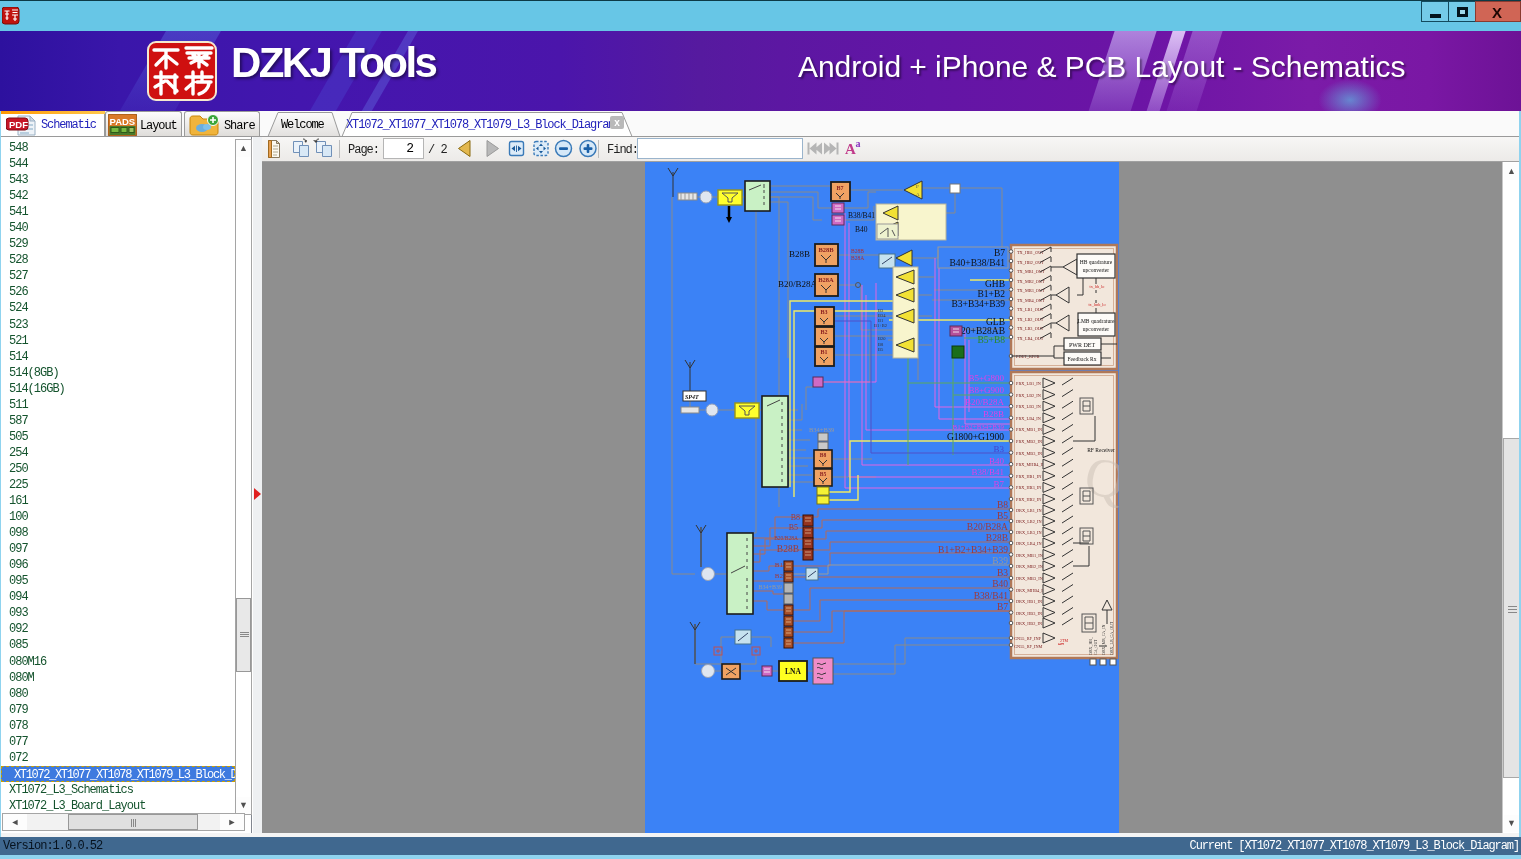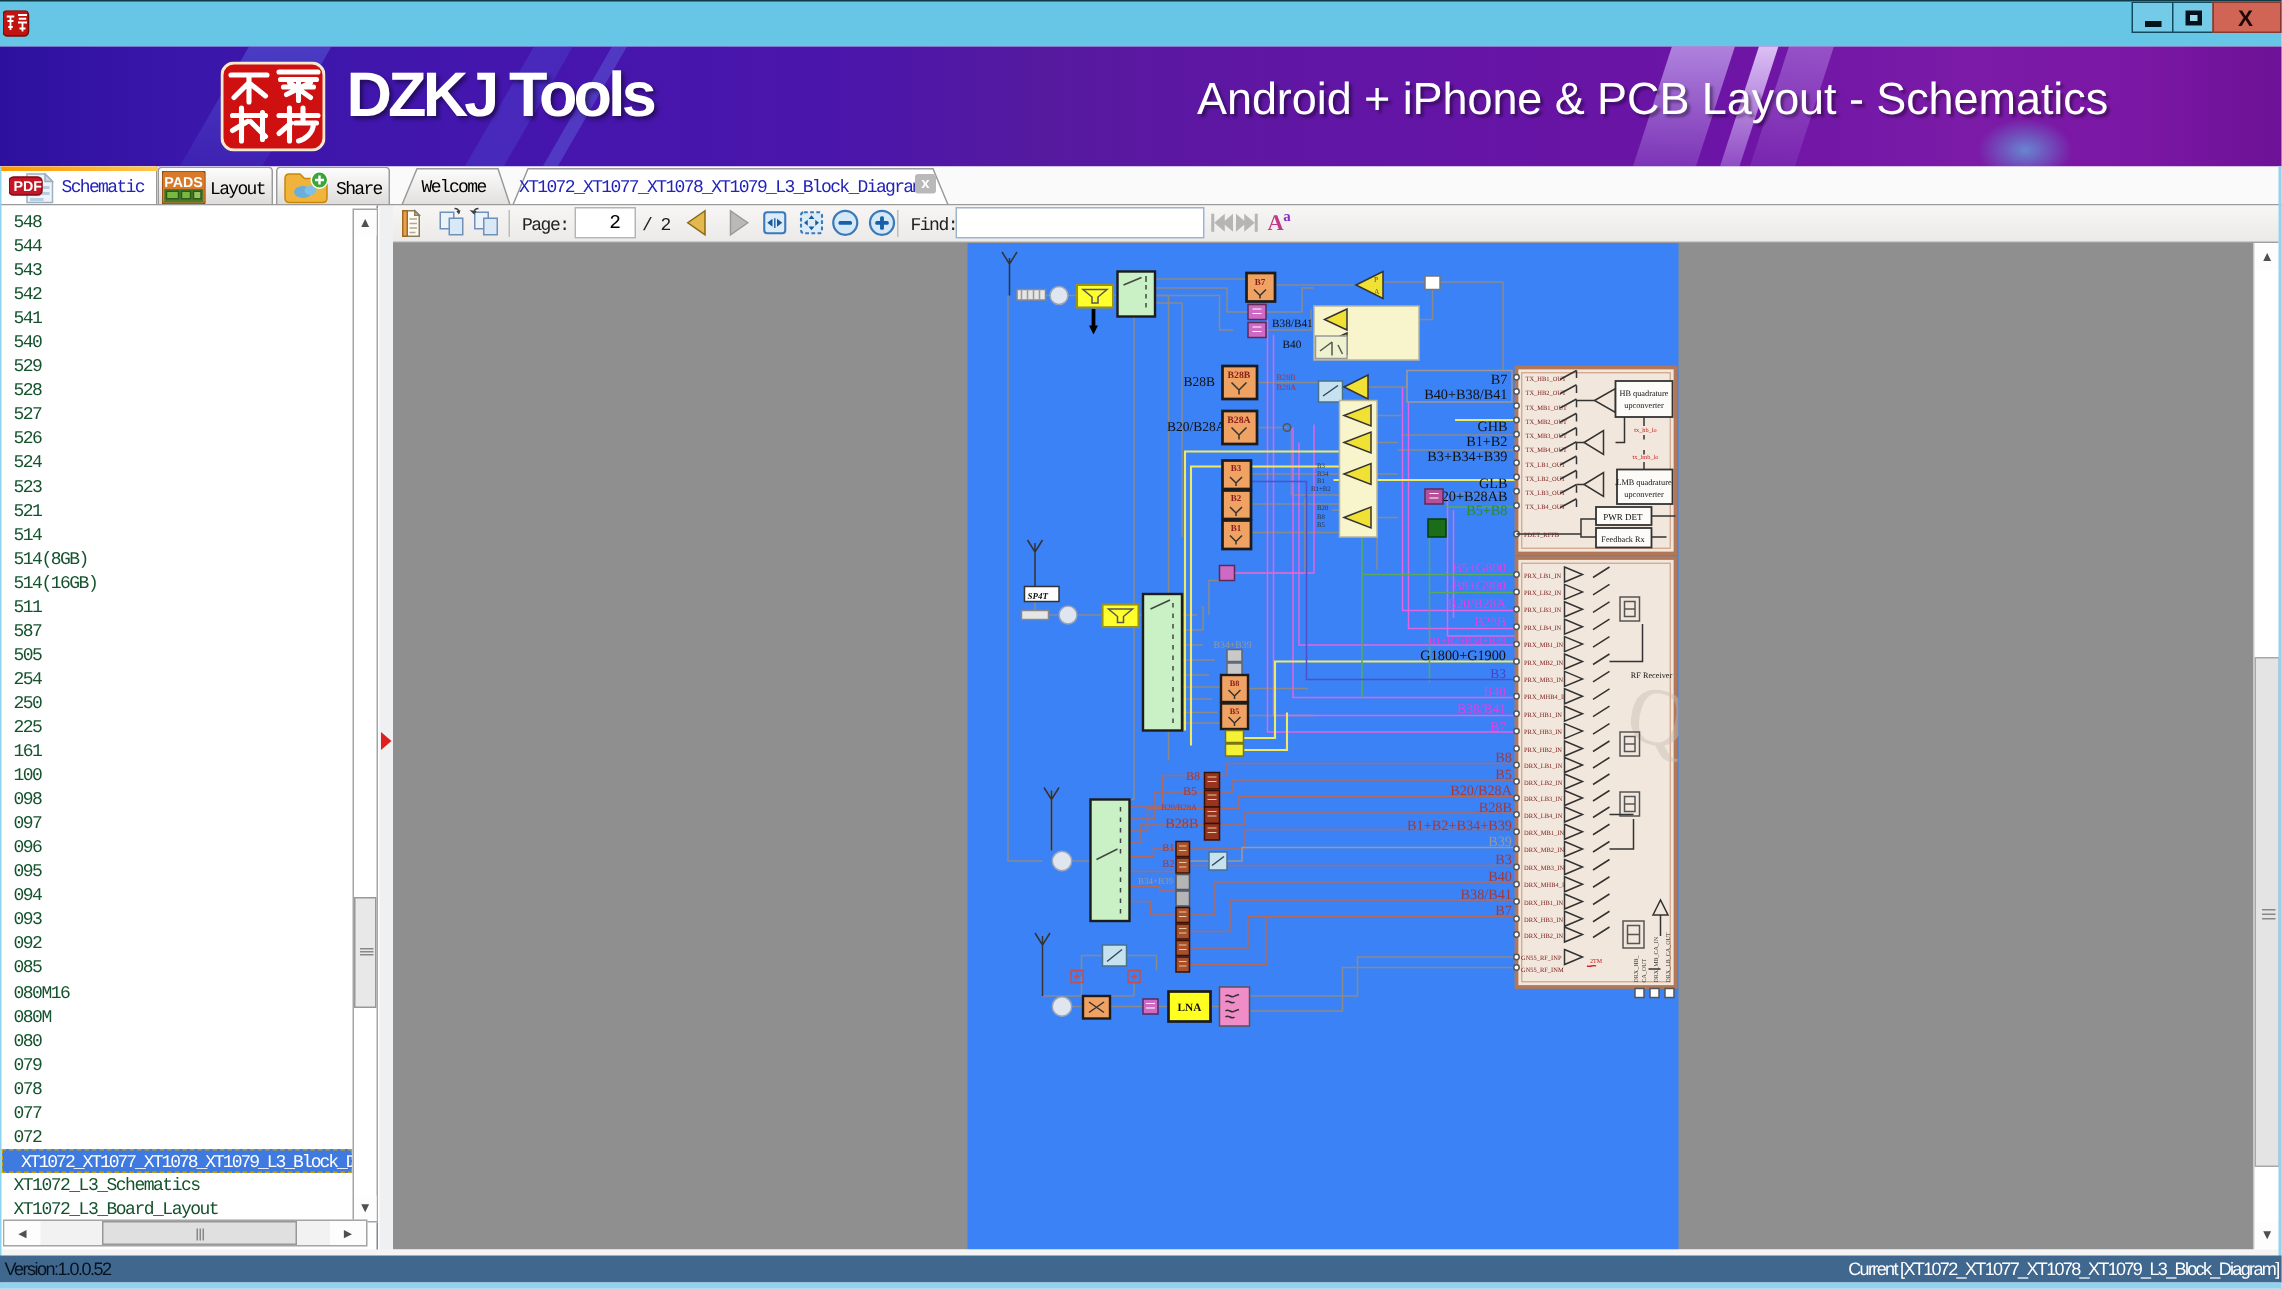--- a/index.html
+++ b/index.html
@@ -74,21 +74,21 @@
 #canvas{position:absolute;left:262px;top:162px;width:1240px;height:671px;background:#8f8f8f;overflow:hidden;}
 #page{position:absolute;left:383px;top:0px;width:474px;height:671px;background:#3b82f6;}
 #cvsb{position:absolute;left:1502px;top:162px;width:17px;height:671px;background:#fff;border-left:1px solid #c8c8c8;}
 #cvsb .up{top:1px;left:1px;}
 #cvsb .dn{top:653px;left:1px;}
 #cvsb .thumb{position:absolute;left:0;top:276px;width:17px;height:340px;background:#e4e4e4;border:1px solid #a8a8a8;}
 #cvsb .grip{position:absolute;left:4px;top:167px;width:9px;height:1px;background:#888;box-shadow:0 3px 0 #888,0 6px 0 #888;}
 #rborder{position:absolute;left:1519px;top:111px;width:2px;height:744px;background:#8fd3ef;}
 #gapstrip{position:absolute;left:0px;top:833px;width:1521px;height:4px;background:#f4f4f4;}
 
-#statusbar{position:absolute;left:0;top:837px;width:1521px;height:18px;background:#40688f;font-family:Liberation Sans, sans-serif;font-size:12px;}
+#statusbar{position:absolute;left:0;top:837px;width:1521px;height:18px;background:#40688f;font-family:Liberation Mono, monospace;font-size:12px;}
 #statusbar .ver{position:absolute;left:3px;top:2px;color:#06121e;letter-spacing:-1px;}
 #statusbar .cur{position:absolute;right:2px;top:2px;color:#fff;letter-spacing:-1.1px;}
 #bottomstrip{position:absolute;left:0;top:855px;width:1521px;height:4px;background:#8fd3ef;}
 #lborder{position:absolute;left:0;top:111px;width:1px;height:744px;background:#8fd3ef;}
 </style></head>
 <body>
 <div id="win">
   <div id="titlebar">
     <svg style="position:absolute;left:2px;top:6px" width="18" height="18" viewBox="0 0 18 18">
         <rect x="0" y="0" width="17" height="17" rx="3" fill="#c01410" stroke="#7a0c08"></rect>

